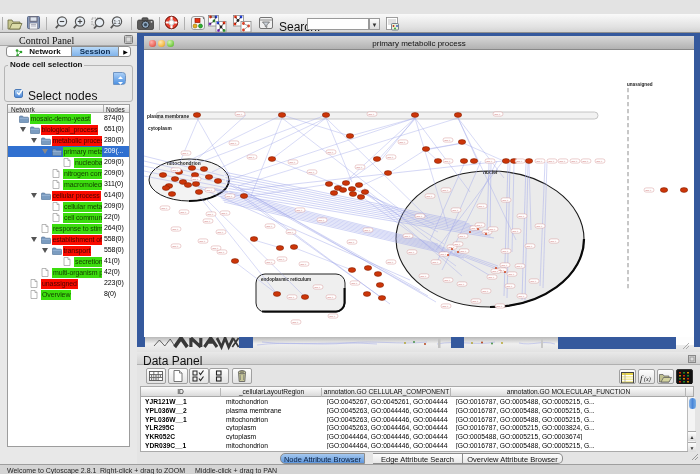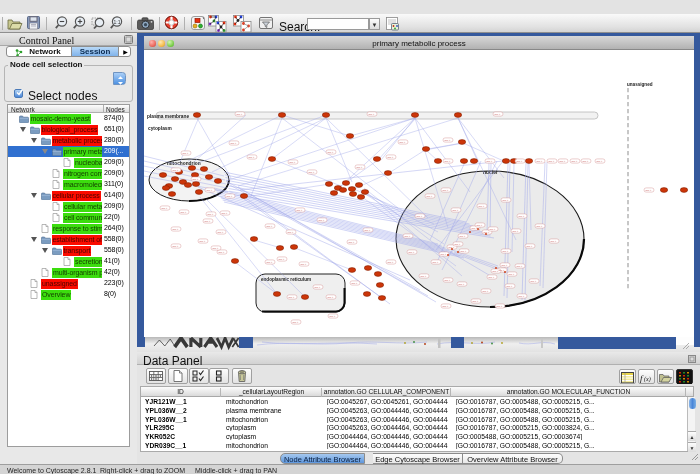--- a/index.html
+++ b/index.html
@@ -963,21 +963,21 @@
 </div>
       <div id="dscroll">
         <div style="position:absolute;left:0.5px;top:1px;width:7px;height:11px;border-radius:3.5px;background:linear-gradient(90deg,#8ab6e8,#4a86d8 50%,#7cb0e4)"></div>
         <div style="position:absolute;left:0;top:34px;width:8px;height:10px;background:linear-gradient(#fdfdfd,#dcdcdc);border-top:1px solid #aaa;font-size:5px;text-align:center;line-height:10px;color:#333">▲</div>
         <div style="position:absolute;left:0;top:45px;width:8px;height:10px;background:linear-gradient(#fdfdfd,#dcdcdc);border-top:1px solid #aaa;font-size:5px;text-align:center;line-height:10px;color:#333">▼</div>
       </div>
     </div>
 
     <div id="dtabs">
       <div class="dtab" style="left:0;width:85px;border-radius:5px 0 0 5px;background:linear-gradient(#a6c8ee,#5e97dd);color:#0a2040">Node Attribute Browser</div>
-      <div class="dtab" style="left:93px;width:90px;border-left:0">Edge Cytoscape Browser</div>
+      <div class="dtab" style="left:93px;width:90px;border-left:0">Edge Attribute Search</div>
       <div class="dtab" style="left:183px;width:100px;border-left:0;border-radius:0 5px 5px 0">Overview Attribute Browser</div>
     </div>
 
     <svg style="position:absolute;right:1px;bottom:3px" width="8" height="8" viewBox="0 0 8 8">
         <path d="M7 1 L1 7 M7 4 L4 7" stroke="#999" stroke-width="1"></path>
       </svg>
   </div>
 
   <div id="status" class="abs">
     <span style="left:7px">Welcome to Cytoscape 2.8.1</span>

